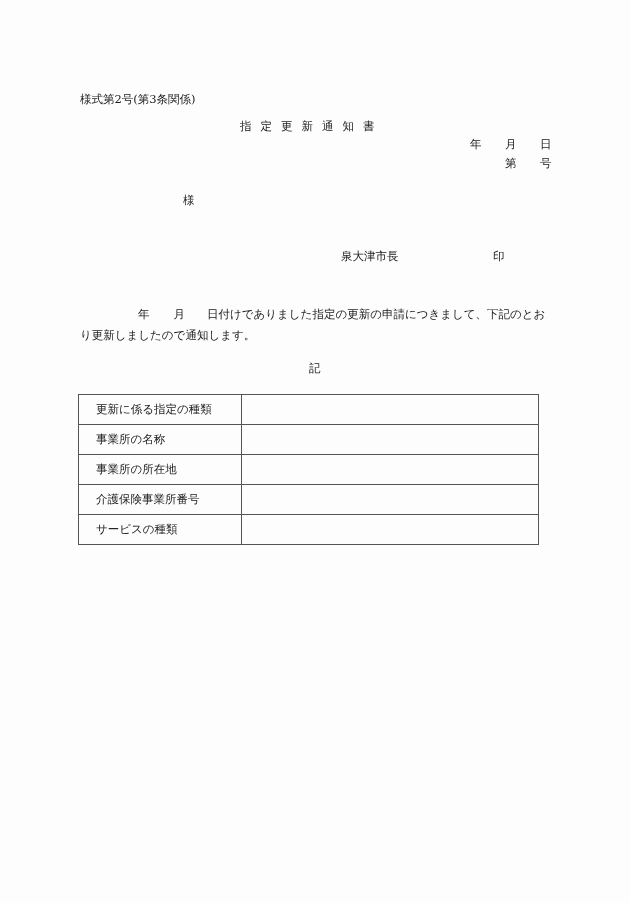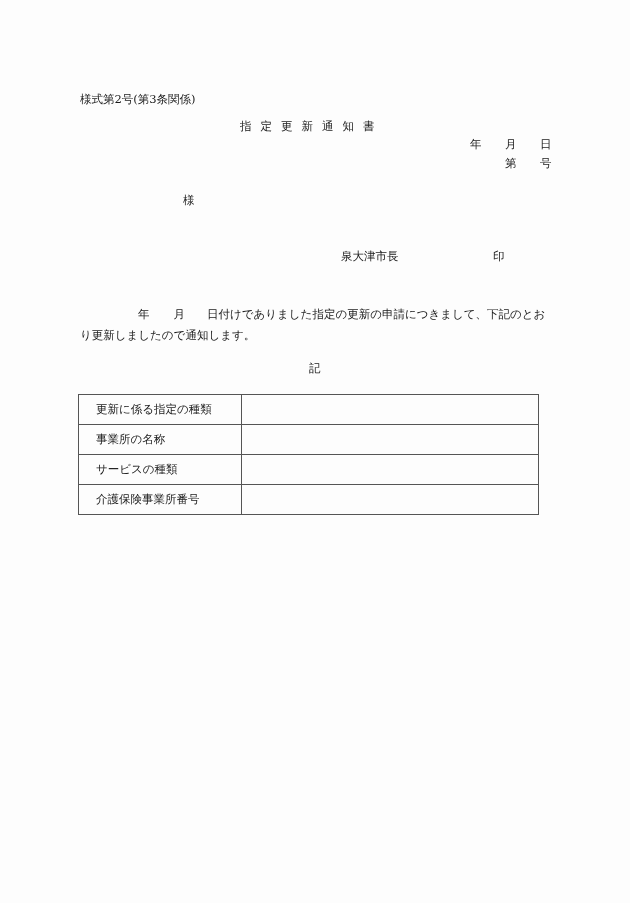--- a/index.html
+++ b/index.html
@@ -51,21 +51,25 @@
   <tbody>
     <tr>
       <td class="label">更新に係る指定の種類</td>
       <td></td>
     </tr>
     <tr>
       <td class="label">事業所の名称</td>
       <td></td>
     </tr>
     <tr>
-      <td class="label">サービスの種類</td>
+      <td class="label">事業所の所在地</td>
       <td></td>
     </tr>
     <tr>
       <td class="label">介護保険事業所番号</td>
       <td></td>
     </tr>
+    <tr>
+      <td class="label">サービスの種類</td>
+      <td></td>
+    </tr>
   </tbody>
 </table>
 
 </body></html>

